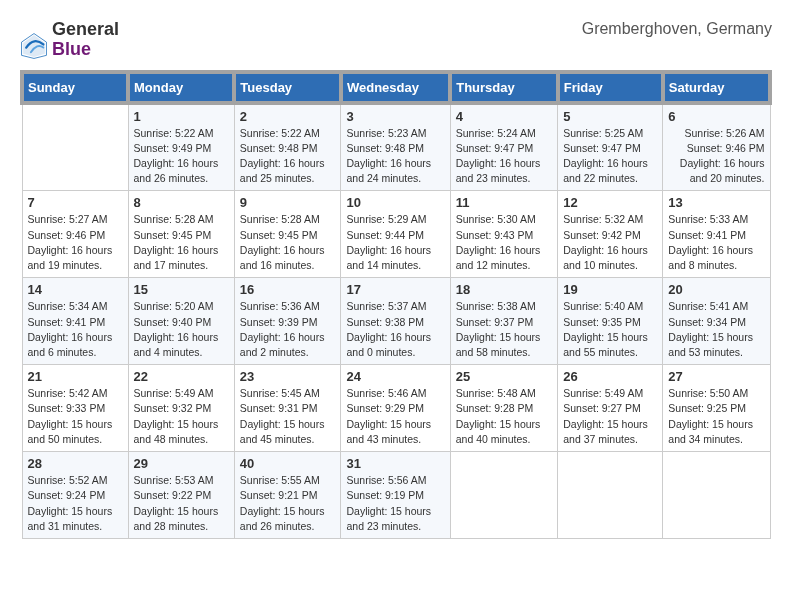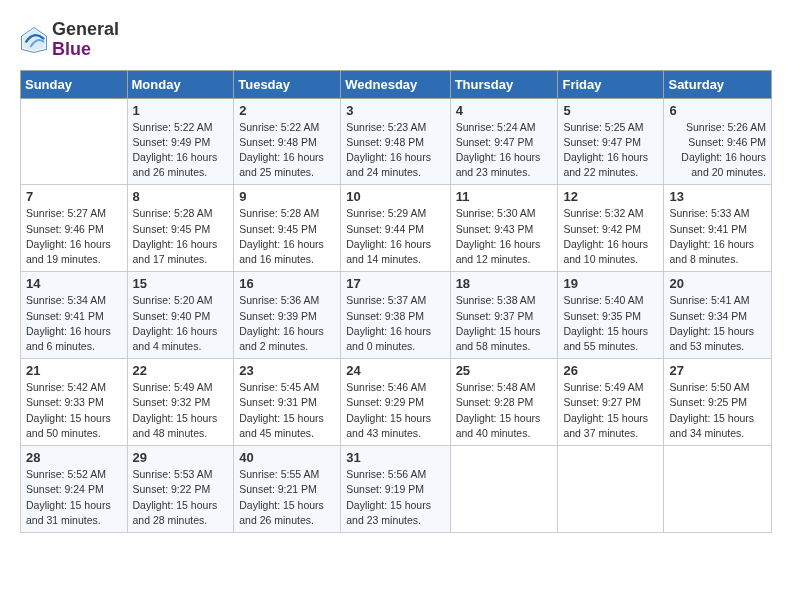--- a/index.html
+++ b/index.html
@@ -11,21 +11,21 @@
       padding: 20px;
     }
     .header {
       display: flex;
       justify-content: space-between;
       align-items: flex-start;
       margin-bottom: 10px;
     }
     .logo {
       display: flex;
-      align-items: center;
+      align-items: flex-end;
       gap: 4px;
     }
     .logo-text {
       font-size: 18px;
       font-weight: bold;
       line-height: 1.1;
     }
     .logo-text .general { color: #333; }
     .logo-text .blue { color: #701a75; }
     .logo-icon {
@@ -50,21 +50,21 @@
       border-collapse: collapse;
       font-size: 11px;
     }
     thead tr th {
       background-color: #2e6db4;
       color: #fff;
       padding: 6px 4px;
       text-align: left;
       font-size: 13px;
       font-weight: bold;
-      border: 1px solid #a3a3a3;
+      border: 4px solid #a3a3a3;
     }
     tbody tr td {
       border: 1px solid #ccc;
       vertical-align: top;
       padding: 4px 5px;
       min-height: 80px;
       width: 113px;
     }
     tbody tr:nth-child(odd) td {
       background-color: #f5f8fc;
@@ -97,20 +97,21 @@
       <polygon points="18,2 34,13 34,30 18,34 2,30 2,13" fill="none" stroke="#1a6cba" stroke-width="1"></polygon>
       <path d="M8,20 Q18,6 30,16" fill="none" stroke="#1a6cba" stroke-width="3" stroke-linecap="round"></path>
       <path d="M14,26 Q22,14 30,20" fill="none" stroke="#5ba3e0" stroke-width="2.5" stroke-linecap="round"></path>
     </svg>
     <div class="logo-text">
       <span class="general">General</span><br>
       <span class="blue">Blue</span>
     </div>
   </div>
   <div class="title-block">
+    <div class="location">Gremberghoven, Germany</div>
   </div>
 </div>
 
 <table>
   <thead>
     <tr>
     <th>Sunday</th>
         <th>Monday</th>
         <th>Tuesday</th>
         <th>Wednesday</th>

